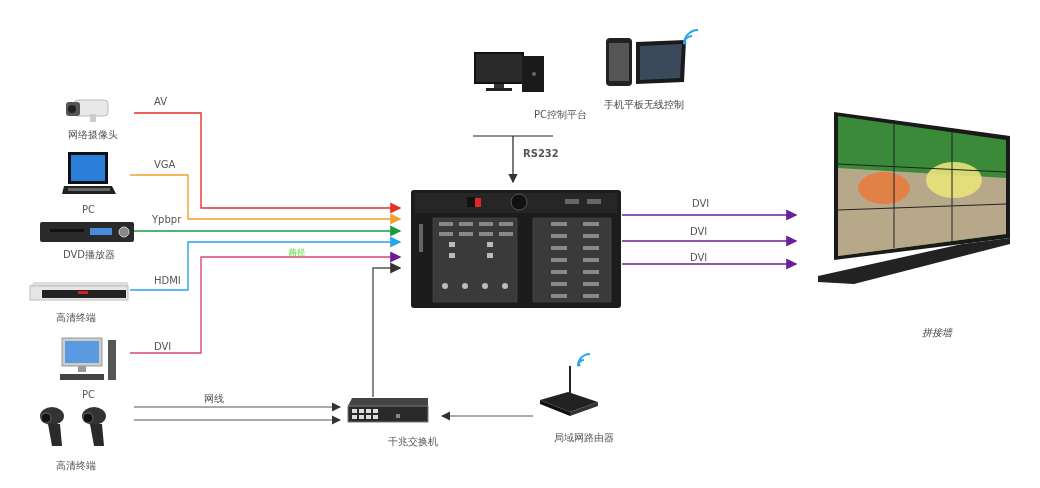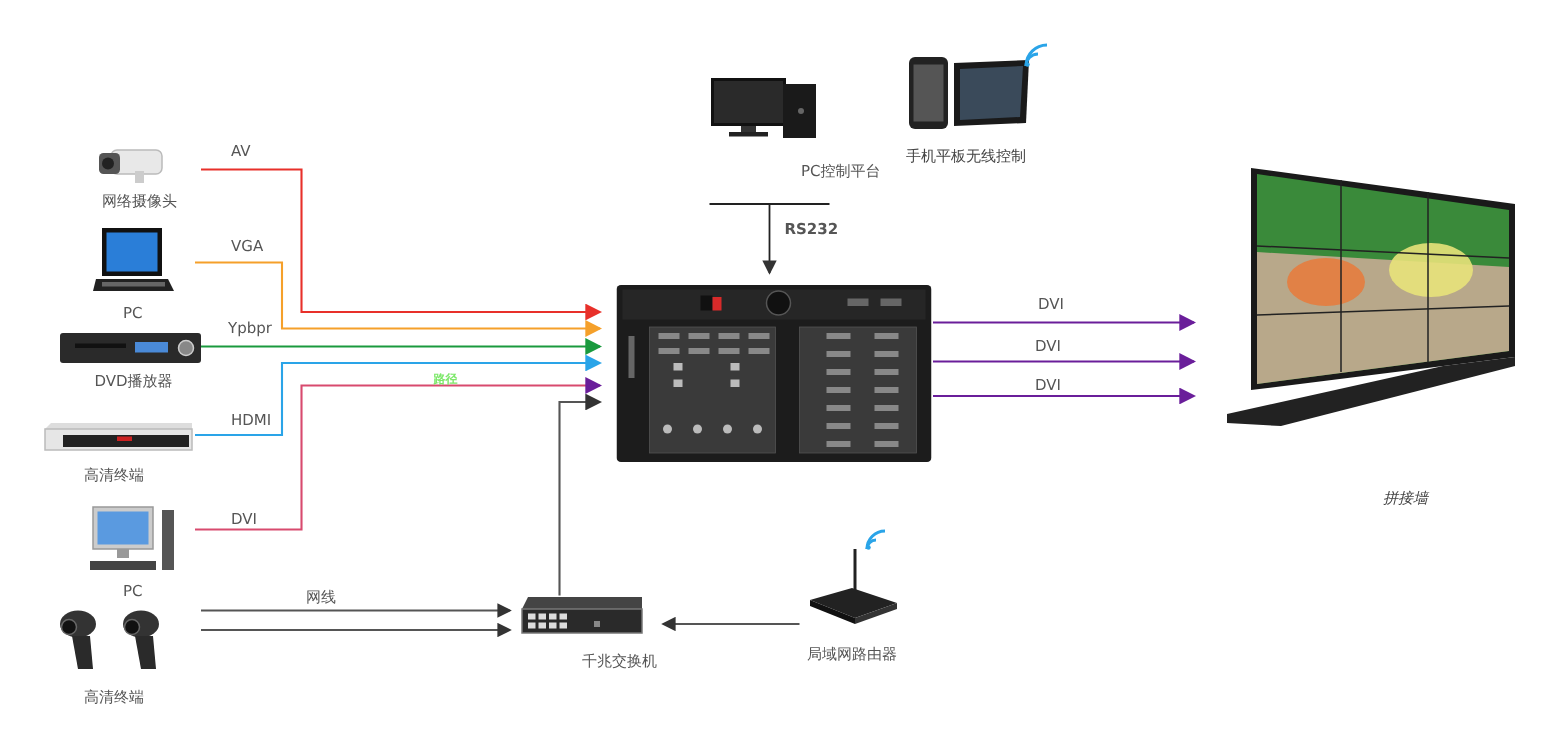--- a/index.html
+++ b/index.html
@@ -239,13 +239,13 @@
   <svg width="70" height="64">
     <line x1="32" y1="14" x2="32" y2="46" stroke="#222" stroke-width="2"></line>
     <polygon points="2,48 30,40 60,50 32,60" fill="#222"></polygon>
     <polygon points="2,48 32,60 32,64 2,52" fill="#111"></polygon>
     <polygon points="32,60 60,50 60,54 32,64" fill="#333"></polygon>
     <path d="M40,14 a6,6 0 0 1 6,-6" fill="none" stroke="#2aa4e8" stroke-width="2"></path>
     <path d="M40,14 a12,12 0 0 1 12,-12" fill="none" stroke="#2aa4e8" stroke-width="2"></path>
     <circle cx="41" cy="13" r="1.5" fill="#2aa4e8"></circle>
   </svg>
 </div>
-<div class="lbl" style="left:538px;top:432px;font-family:Liberation Mono, monospace;">局域网路由器</div>
+<div class="lbl" style="left:554px;top:432px;">局域网路由器</div>
 
 </body></html>

